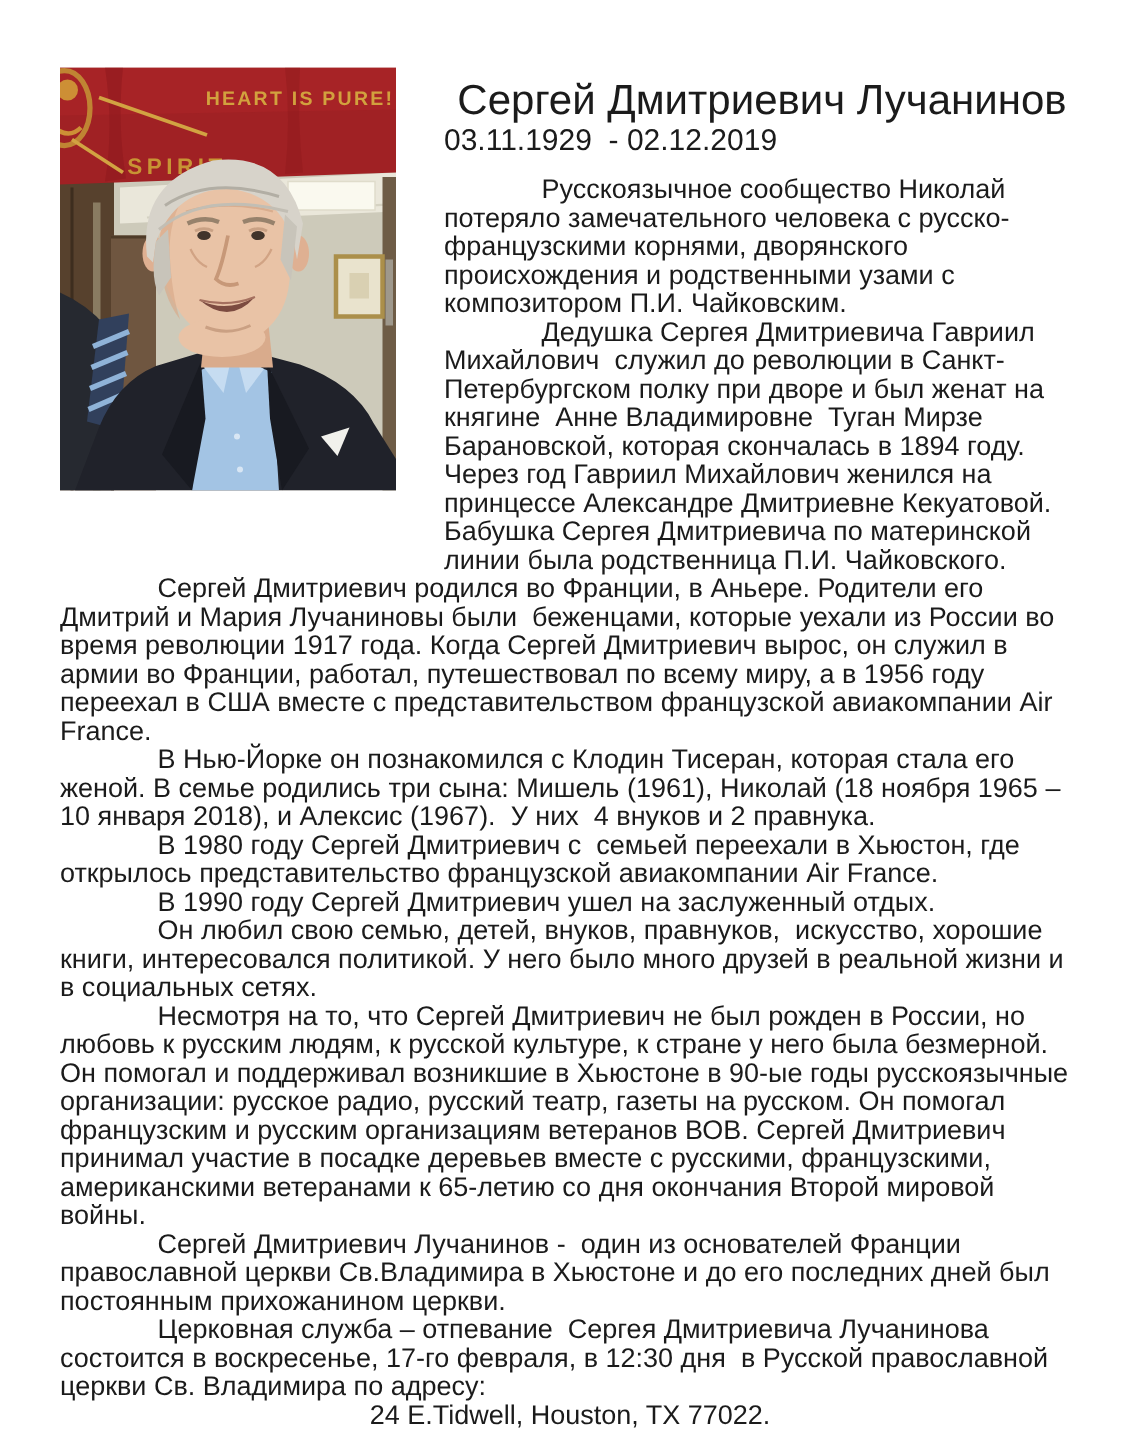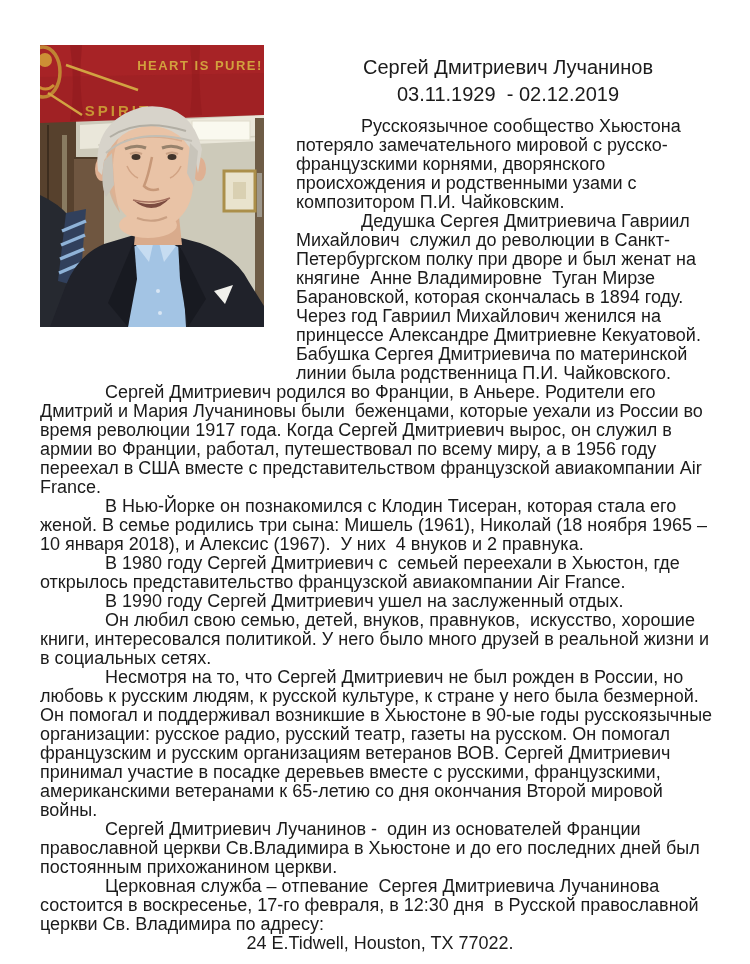--- a/index.html
+++ b/index.html
@@ -16,30 +16,30 @@
   }
   .photo-float {
     float: left;
     width: 240px;
     height: 282px;
     margin: 0 16px 56px 0;
   }
   .photo-float svg { display: block; width: 224px; height: 282px; }
   h1.doc-title {
     margin: 7px 0 0 0;
-    font-size: 20px;
+    font-size: 28px;
     line-height: 30px;
     font-weight: normal;
     text-align: center;
     white-space: pre-wrap;
   }
   .doc-dates {
     font-size: 20px;
     line-height: 24px;
-    text-align: center;
+    text-align: left;
     white-space: pre-wrap;
   }
   p.body-par {
     margin: 0;
     font-size: 18px;
     line-height: 19px;
     text-indent: 65px;
     white-space: pre-wrap;
   }
   p.first-par { margin-top: 11px; }
@@ -144,21 +144,21 @@
         <path d="M158,106 L154,142 L147,128 L150,98 Z" fill="#c8c4ba"></path>
         <path d="M70,92 Q100,72 146,86" stroke="#b2aea4" stroke-width="2" fill="none"></path>
         <path d="M66,108 Q96,82 152,96" stroke="#c2beb4" stroke-width="2" fill="none"></path>
       </g>
     </svg>
   </div>
 
   <h1 class="doc-title">Сергей Дмитриевич Лучанинов</h1>
   <div class="doc-dates">03.11.1929  - 02.12.2019</div>
 
-  <p class="body-par first-par">Русскоязычное сообщество Хьюстона потеряло замечательного мировой с русско-французскими корнями, дворянского происхождения и родственными узами с композитором П.И. Чайковским.</p>
+  <p class="body-par first-par">Русскоязычное сообщество Николай потеряло замечательного человека с русско-французскими корнями, дворянского происхождения и родственными узами с композитором П.И. Чайковским.</p>
   <p class="body-par">Дедушка Сергея Дмитриевича Гавриил Михайлович  служил до революции в Санкт-Петербургском полку при дворе и был женат на княгине  Анне Владимировне  Туган Мирзе Барановской, которая скончалась в 1894 году. Через год Гавриил Михайлович женился на принцессе Александре Дмитриевне Кекуатовой. Бабушка Сергея Дмитриевича по материнской линии была родственница П.И. Чайковского.</p>
   <p class="body-par">Сергей Дмитриевич родился во Франции, в Аньере. Родители его Дмитрий и Мария Лучаниновы были  беженцами, которые уехали из России во время революции 1917 года. Когда Сергей Дмитриевич вырос, он служил в армии во Франции, работал, путешествовал по всему миру, а в 1956 году переехал в США вместе с представительством французской авиакомпании Air France.</p>
   <p class="body-par">В Нью-Йорке он познакомился с Клодин Тисеран, которая стала его женой. В семье родились три сына: Мишель (1961), Николай (18 ноября 1965 – 10 января 2018), и Алексис (1967).  У них  4 внуков и 2 правнука.</p>
   <p class="body-par">В 1980 году Сергей Дмитриевич с  семьей переехали в Хьюстон, где открылось представительство французской авиакомпании Air France.</p>
   <p class="body-par">В 1990 году Сергей Дмитриевич ушел на заслуженный отдых.</p>
   <p class="body-par">Он любил свою семью, детей, внуков, правнуков,  искусство, хорошие книги, интересовался политикой. У него было много друзей в реальной жизни и в социальных сетях.</p>
   <p class="body-par">Несмотря на то, что Сергей Дмитриевич не был рожден в России, но любовь к русским людям, к русской культуре, к стране у него была безмерной. Он помогал и поддерживал возникшие в Хьюстоне в 90-ые годы русскоязычные организации: русское радио, русский театр, газеты на русском. Он помогал французским и русским организациям ветеранов ВОВ. Сергей Дмитриевич принимал участие в посадке деревьев вместе с русскими, французскими, американскими ветеранами к 65-летию со дня окончания Второй мировой войны.</p>
   <p class="body-par">Сергей Дмитриевич Лучанинов -  один из основателей Франции православной церкви Св.Владимира в Хьюстоне и до его последних дней был постоянным прихожанином церкви.</p>
   <p class="body-par bold-par">Церковная служба – отпевание  Сергея Дмитриевича Лучанинова состоится в воскресенье, 17-го февраля, в 12:30 дня  в Русской православной церкви Св. Владимира по адресу:</p>
   <p class="address-par">24 E.Tidwell, Houston, TX 77022.</p>

